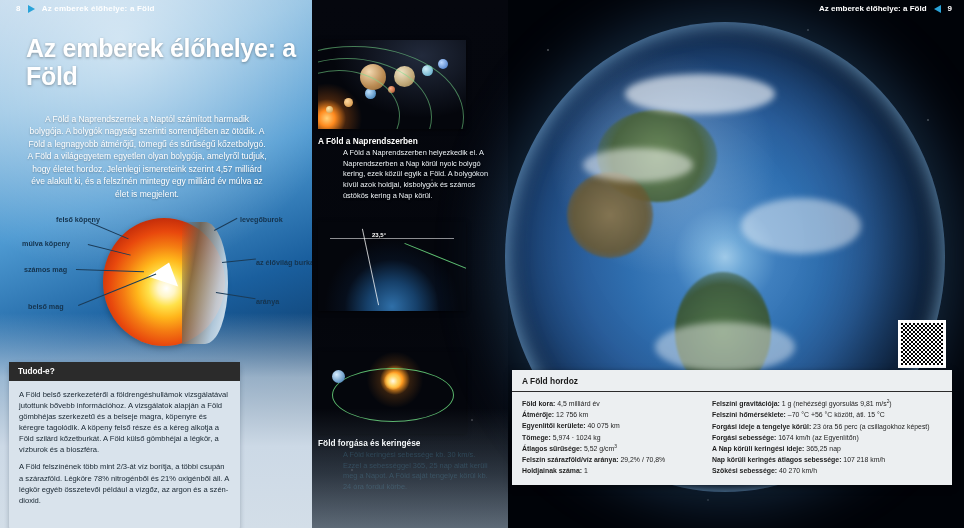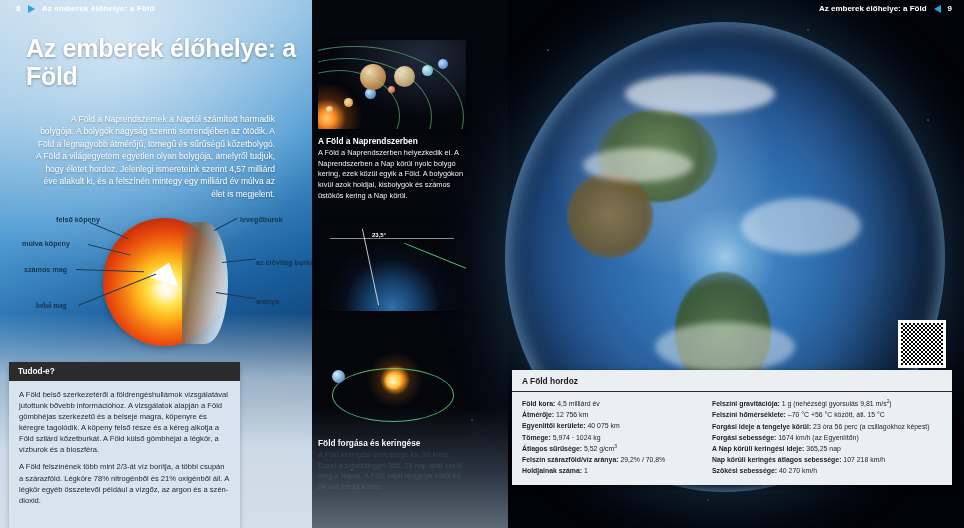--- a/index.html
+++ b/index.html
@@ -39,23 +39,22 @@
     font-size:8px;font-weight:bold;color:#ffffff;z-index:6;
   }
 
   .title{
     position:absolute;left:26px;top:34px;width:280px;
     color:#fff;font-size:25px;font-weight:bold;line-height:1.13;
     letter-spacing:-.3px;text-shadow:0 1px 3px rgba(0,0,0,.35);
   }
   .lead{
     position:absolute;left:27px;top:113px;width:240px;
-    color:#ffffff;font-size:8.5px;line-height:1.47;text-align:right;
+    color:#ffffff;font-size:8.5px;line-height:1.47;text-align:center;
     text-shadow:0 1px 2px rgba(0,0,0,.3);
-    margin-left:8px;
   }
 
   
   .cutaway{position:absolute;left:18px;top:210px;width:290px;height:140px;}
   .cut-globe{
     position:absolute;left:85px;top:8px;width:122px;height:128px;border-radius:50%;
     background:
       radial-gradient(circle at 52% 55%, #ffffff 0%, #fff6c8 9%, #ffe14a 19%, #ffb61b 31%, #f47c12 45%, #e8480d 60%, #c8300a 73%, #8a4a2c 84%, #6d4a37 90%, #cfe3f0 95%, #eaf4fb 100%);
     box-shadow:0 2px 6px rgba(0,0,0,.28);
   }
@@ -124,21 +123,21 @@
       #04060c;
   }
   .planet{position:absolute;border-radius:50%;}
   .orbit-line{position:absolute;border:1px solid rgba(120,220,140,.55);border-radius:50%;}
   .cap-hd{
     position:absolute;color:#fff;font-size:8.3px;font-weight:bold;
     text-shadow:0 1px 2px rgba(0,0,0,.8);
   }
   .cap-bd{
     position:absolute;color:#eef3f7;font-size:7.4px;line-height:1.44;
-    text-shadow:0 1px 2px rgba(0,0,0,.8);width:152px;
+    text-shadow:0 1px 2px rgba(0,0,0,.8);width:152px;margin-left:25px;
   }
   .tiltlabel{
     position:absolute;left:372px;top:232px;color:#fff;font-size:6px;font-weight:bold;
     text-shadow:0 1px 2px #000;
   }
 
   
   .page-right{
     position:absolute;left:508px;top:0;width:456px;height:528px;
     background:
@@ -218,21 +217,21 @@
 
       <div class="cutlabel" style="left:16px;top:5px;padding-left:22px;">felső köpeny</div>
       <div class="leader" style="left:72px;top:12px;width:42px;transform:rotate(23deg);"></div>
 
       <div class="cutlabel" style="left:4px;top:29px;">múlva köpeny</div>
       <div class="leader" style="left:70px;top:34px;width:44px;transform:rotate(14deg);"></div>
 
       <div class="cutlabel" style="left:6px;top:55px;">számos mag</div>
       <div class="leader" style="left:58px;top:59px;width:68px;transform:rotate(2deg);"></div>
 
-      <div class="cutlabel" style="left:18px;top:92px;font-family:Liberation Serif, serif;">belső mag</div>
+      <div class="cutlabel" style="left:10px;top:92px;">belső mag</div>
       <div class="leader" style="left:60px;top:95px;width:84px;transform:rotate(-22deg);"></div>
 
       <div class="cutlabel" style="left:222px;top:5px;">levegőburok</div>
       <div class="leader" style="left:196px;top:20px;width:26px;transform:rotate(-28deg);"></div>
 
       <div class="cutlabel" style="left:238px;top:48px;">az élővilág burka</div>
       <div class="leader" style="left:204px;top:52px;width:34px;transform:rotate(-6deg);"></div>
 
       <div class="cutlabel" style="left:238px;top:87px;">aránya</div>
       <div class="leader" style="left:198px;top:82px;width:40px;transform:rotate(9deg);"></div>

